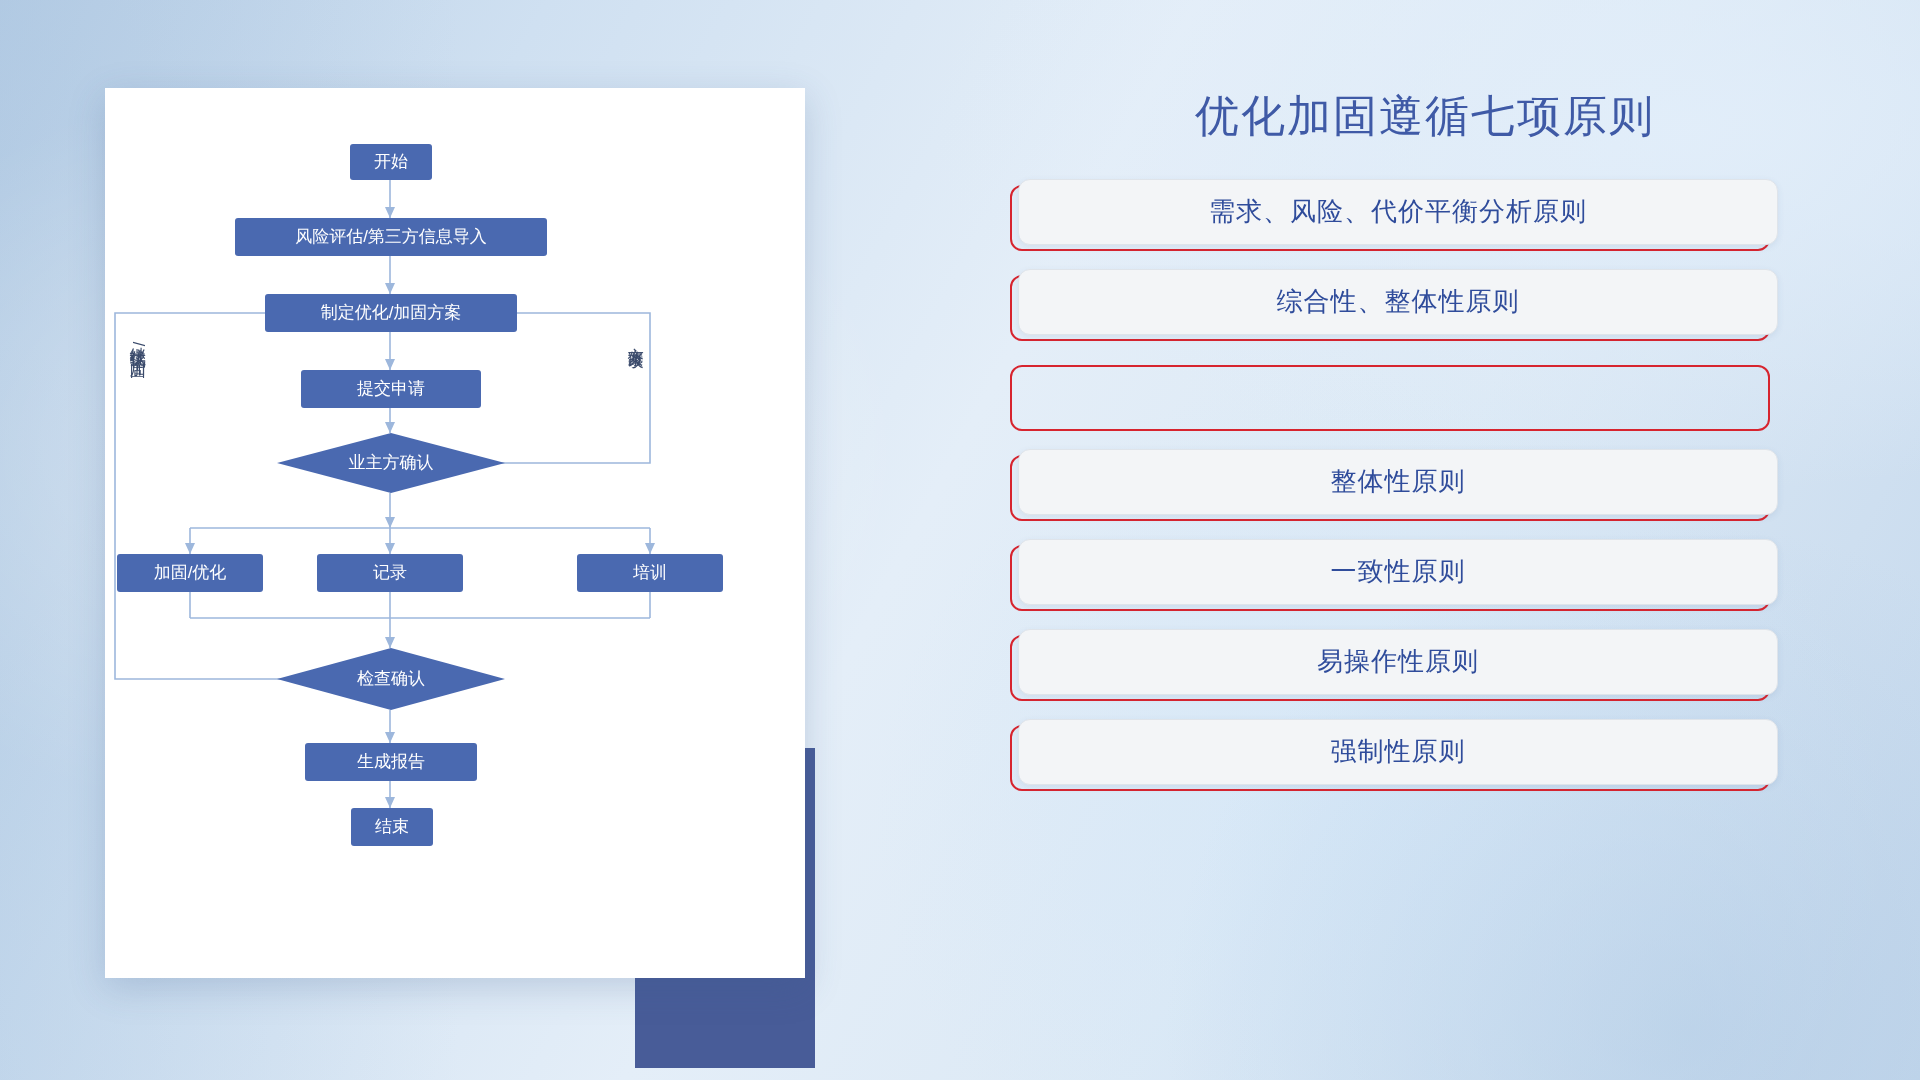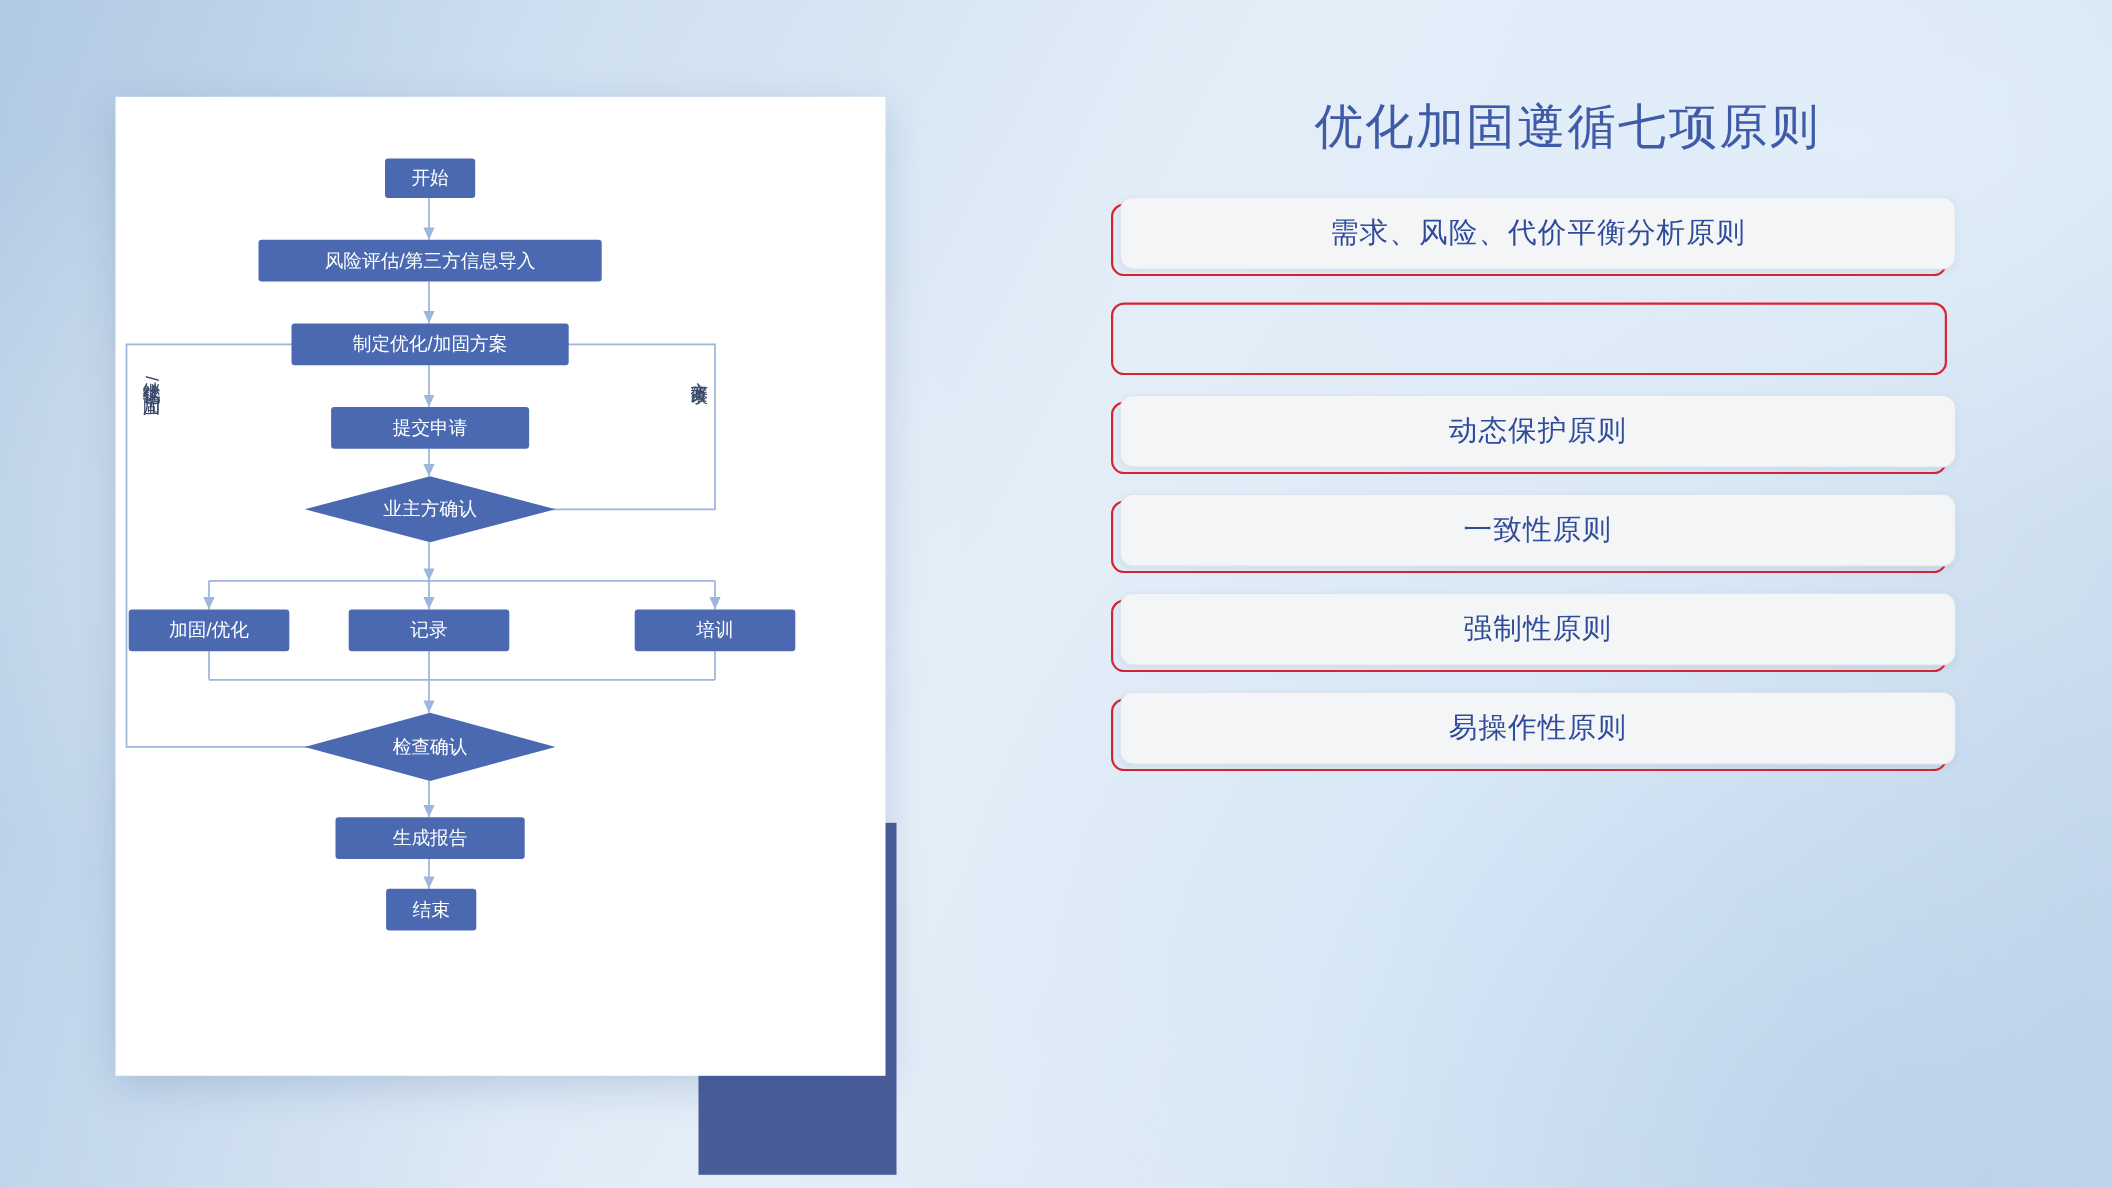--- a/index.html
+++ b/index.html
@@ -238,31 +238,35 @@
 
   <div id="right-panel">
     <h1 id="right-title">优化加固遵循七项原则</h1>
 
     <div class="principle-row">
       <div class="principle-accent"></div>
       <div class="principle-pill">需求、风险、代价平衡分析原则</div>
     </div>
     <div class="principle-row">
       <div class="principle-accent"></div>
-    </div>
-    <div class="principle-row">
-      <div class="principle-accent"></div>
-      <div class="principle-pill">动态保护原则</div>
+      <div class="principle-pill">综合性、整体性原则</div>
+    </div>
+    <div class="principle-row">
+      <div class="principle-accent"></div>
+    </div>
+    <div class="principle-row">
+      <div class="principle-accent"></div>
+      <div class="principle-pill">整体性原则</div>
     </div>
     <div class="principle-row">
       <div class="principle-accent"></div>
       <div class="principle-pill">一致性原则</div>
     </div>
     <div class="principle-row">
       <div class="principle-accent"></div>
+      <div class="principle-pill">易操作性原则</div>
+    </div>
+    <div class="principle-row">
+      <div class="principle-accent"></div>
       <div class="principle-pill">强制性原则</div>
-    </div>
-    <div class="principle-row">
-      <div class="principle-accent"></div>
-      <div class="principle-pill">易操作性原则</div>
     </div>
   </div>
 </div>
 
 </body></html>

